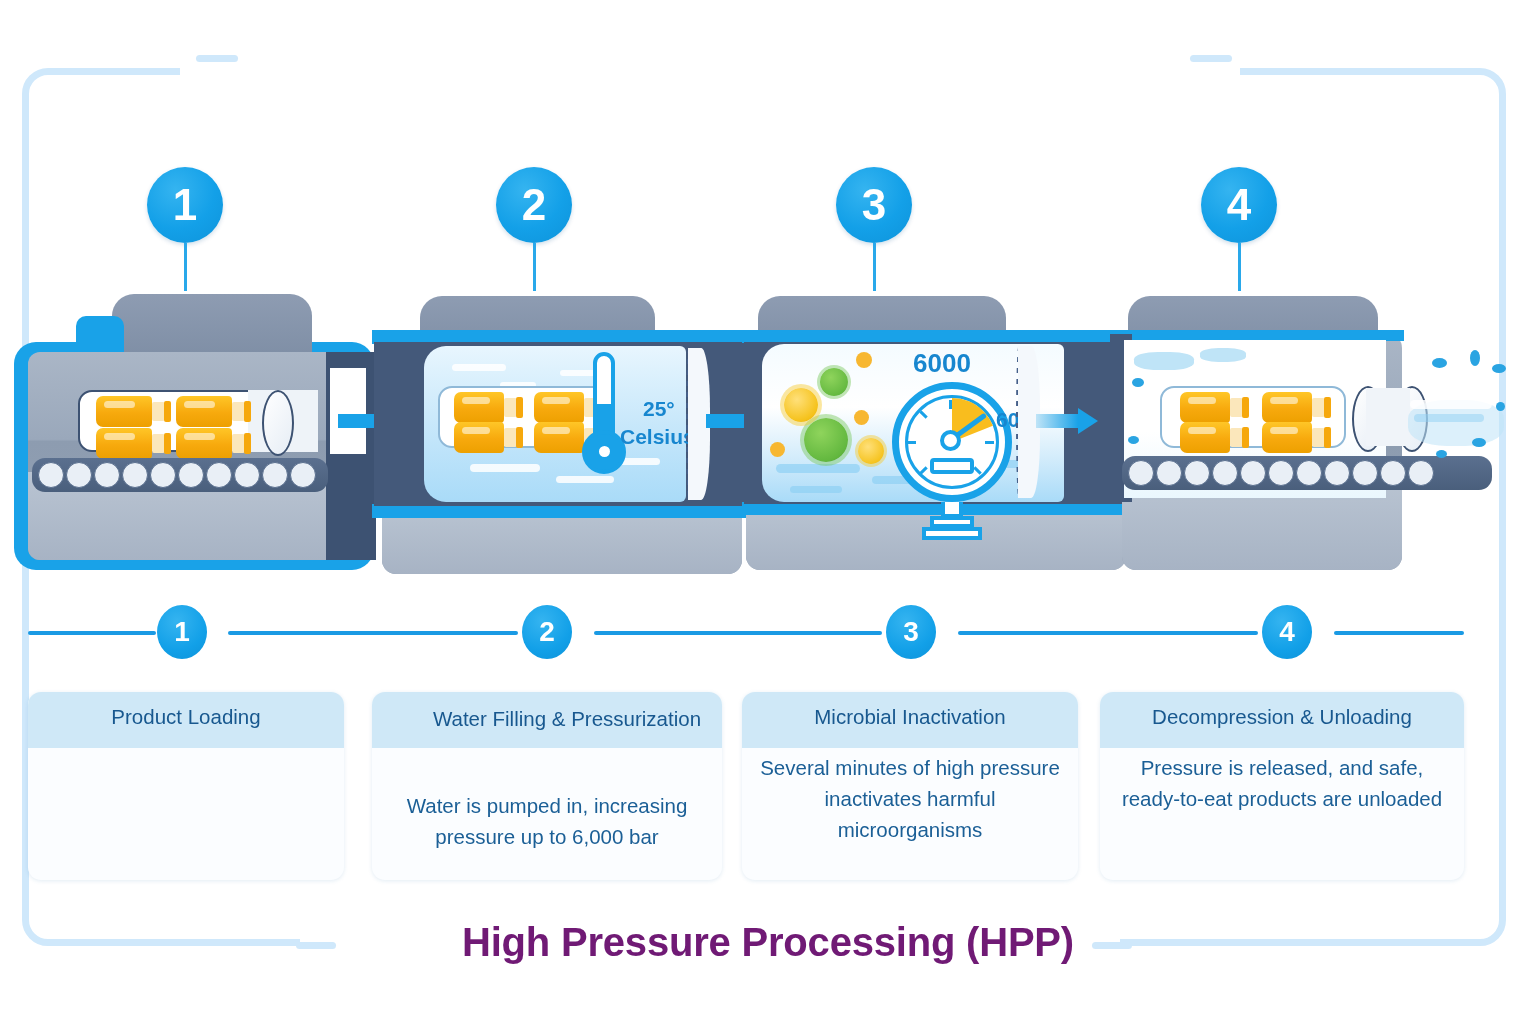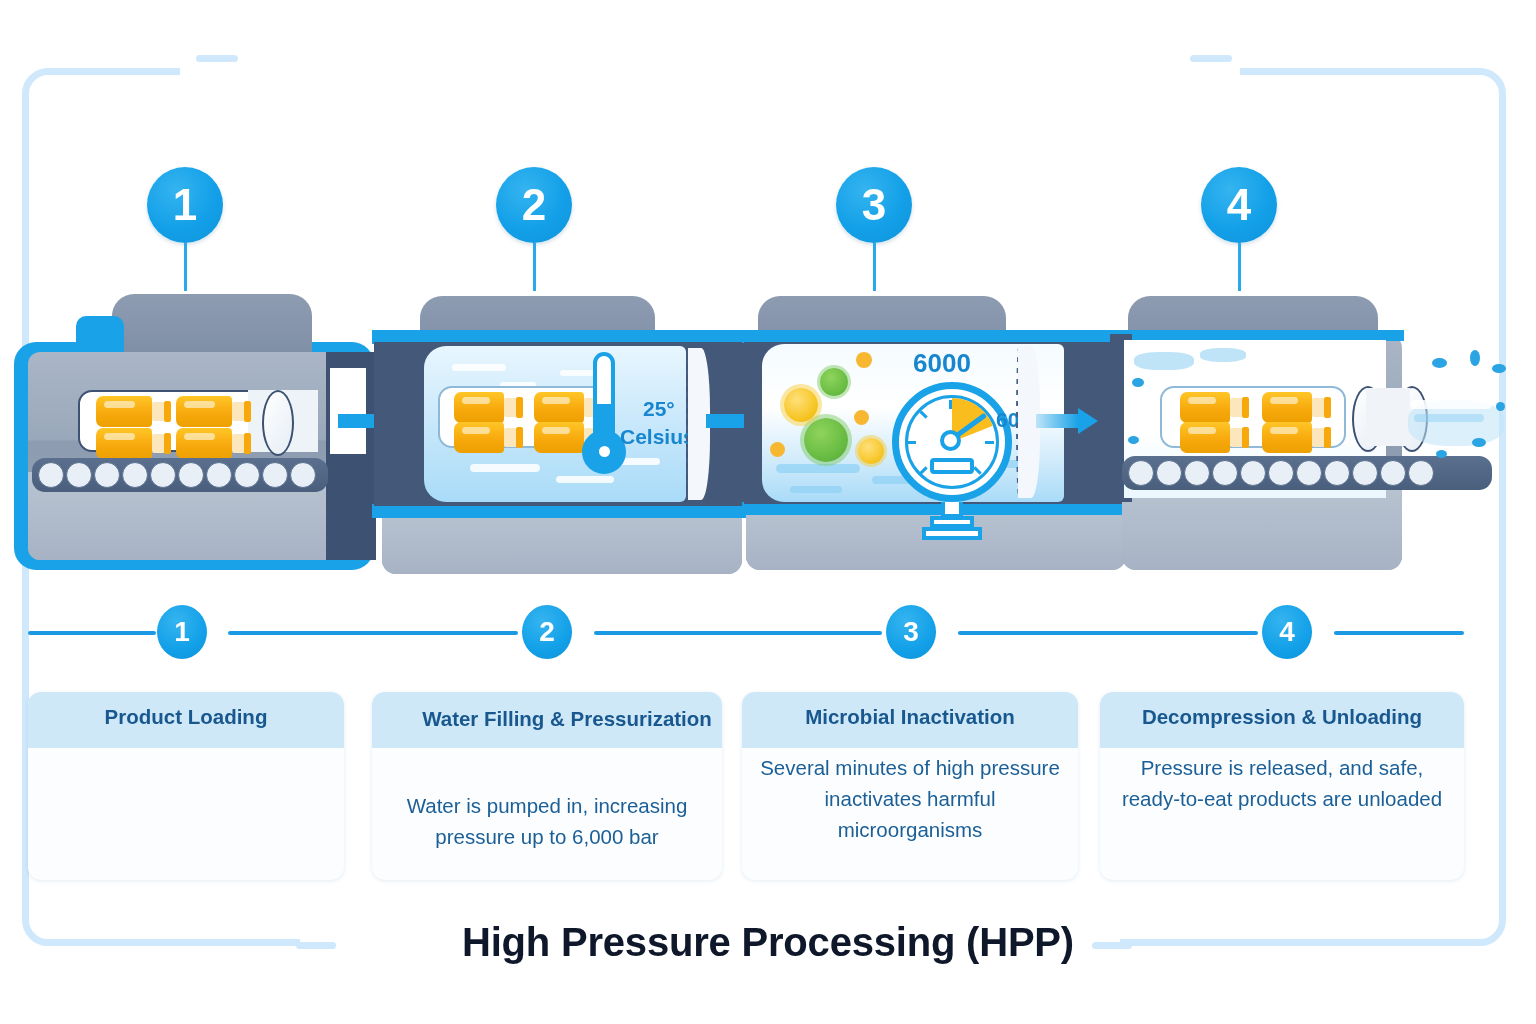--- a/index.html
+++ b/index.html
@@ -26,21 +26,21 @@
   }
 
   
   .title{
     position:absolute;left:0;top:22px;width:1536px;text-align:center;
     font-size:47px;font-weight:bold;color:#1a9ae4;letter-spacing:-.2px;
     white-space:nowrap;
   }
   .subtitle{
     position:absolute;left:0;top:920px;width:1536px;text-align:center;
-    font-size:40px;font-weight:bold;color:#0f172a;letter-spacing:-.2px;
+    font-size:40px;font-weight:bold;color:#701a75;letter-spacing:-.2px;
     white-space:nowrap;
   }
   .tdash{position:absolute;height:7px;border-radius:4px;background:#cfe8fb;}
 
   
   .pin{position:absolute;width:0;height:0;}
   .pin .bubble{
     position:absolute;left:-38px;top:0;width:76px;height:76px;border-radius:50%;
     background:radial-gradient(circle at 38% 30%,#35b4f0 0%,#13a0e8 55%,#0e93da 100%);
     color:#ffffff;font-size:44px;font-weight:bold;
@@ -216,21 +216,21 @@
     box-shadow:0 1px 4px rgba(30,110,170,.13);
     overflow:visible;
   }
   .card-head{
     position:absolute;left:0;top:0;width:100%;height:56px;
     border-radius:13px 13px 0 0;
     background:#cfe8f7;
   }
   .card-title{
     position:absolute;left:0;top:12px;width:100%;text-align:center;
-    color:#18588f;font-size:20.5px;font-weight:bold;line-height:26px;
+    color:#18588f;font-size:20.5px;font-weight:normal;line-height:26px;
     white-space:nowrap;
   }
   .card-title.wrap{white-space:normal;padding-left:20px;}
   .card-body{
     position:absolute;left:10px;top:60px;width:calc(100% - 20px);
     text-align:center;color:#1b5f96;font-size:20.5px;line-height:31px;
   }
 </style>
 </head>
 <body>

